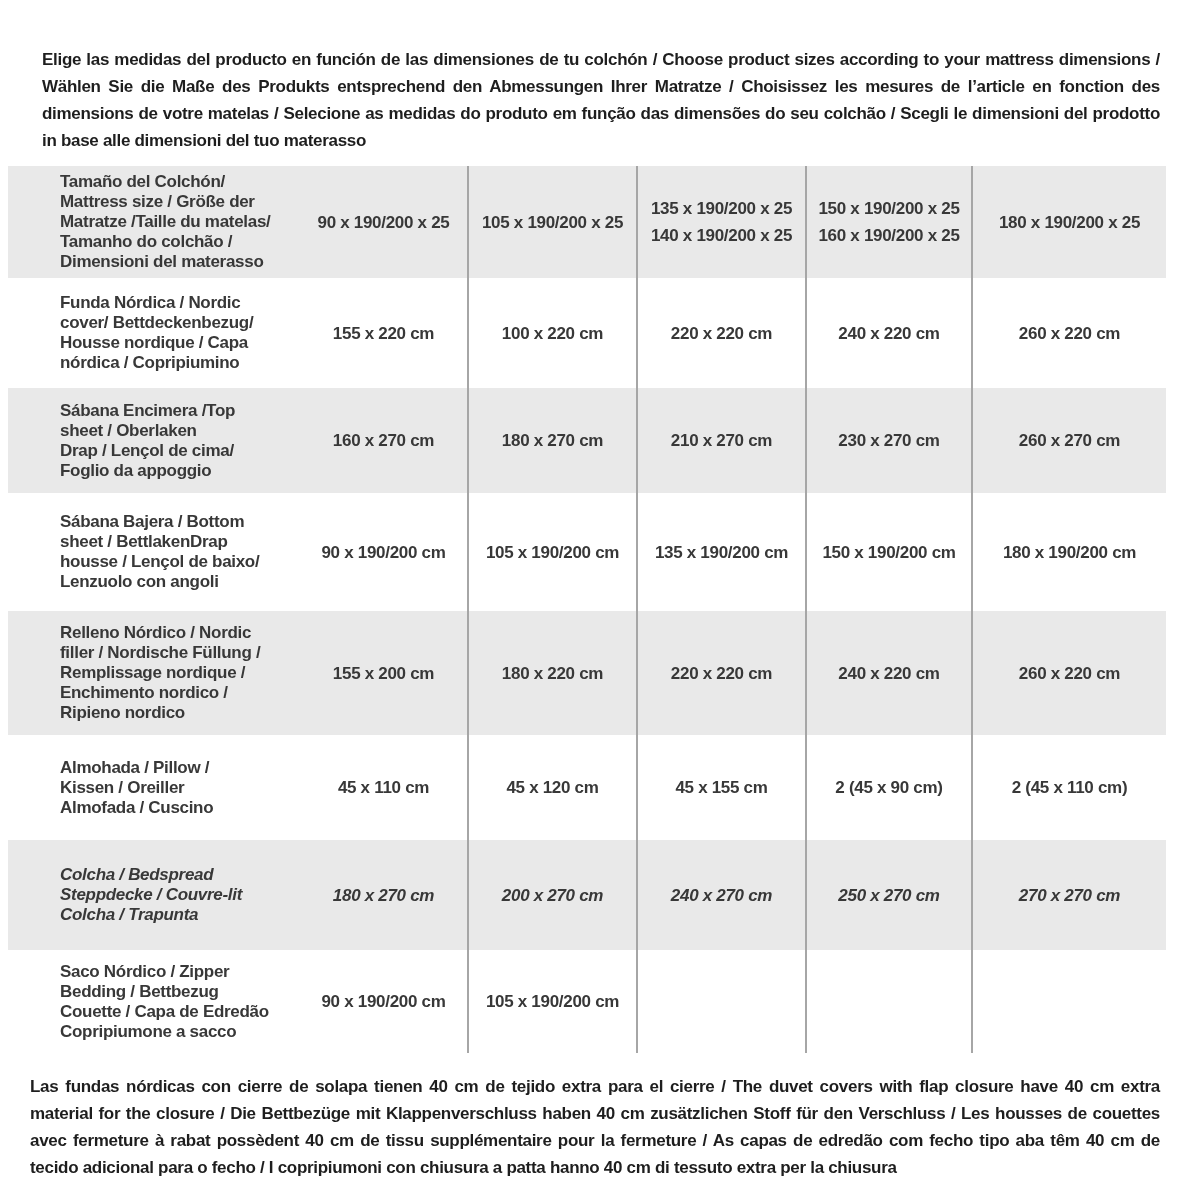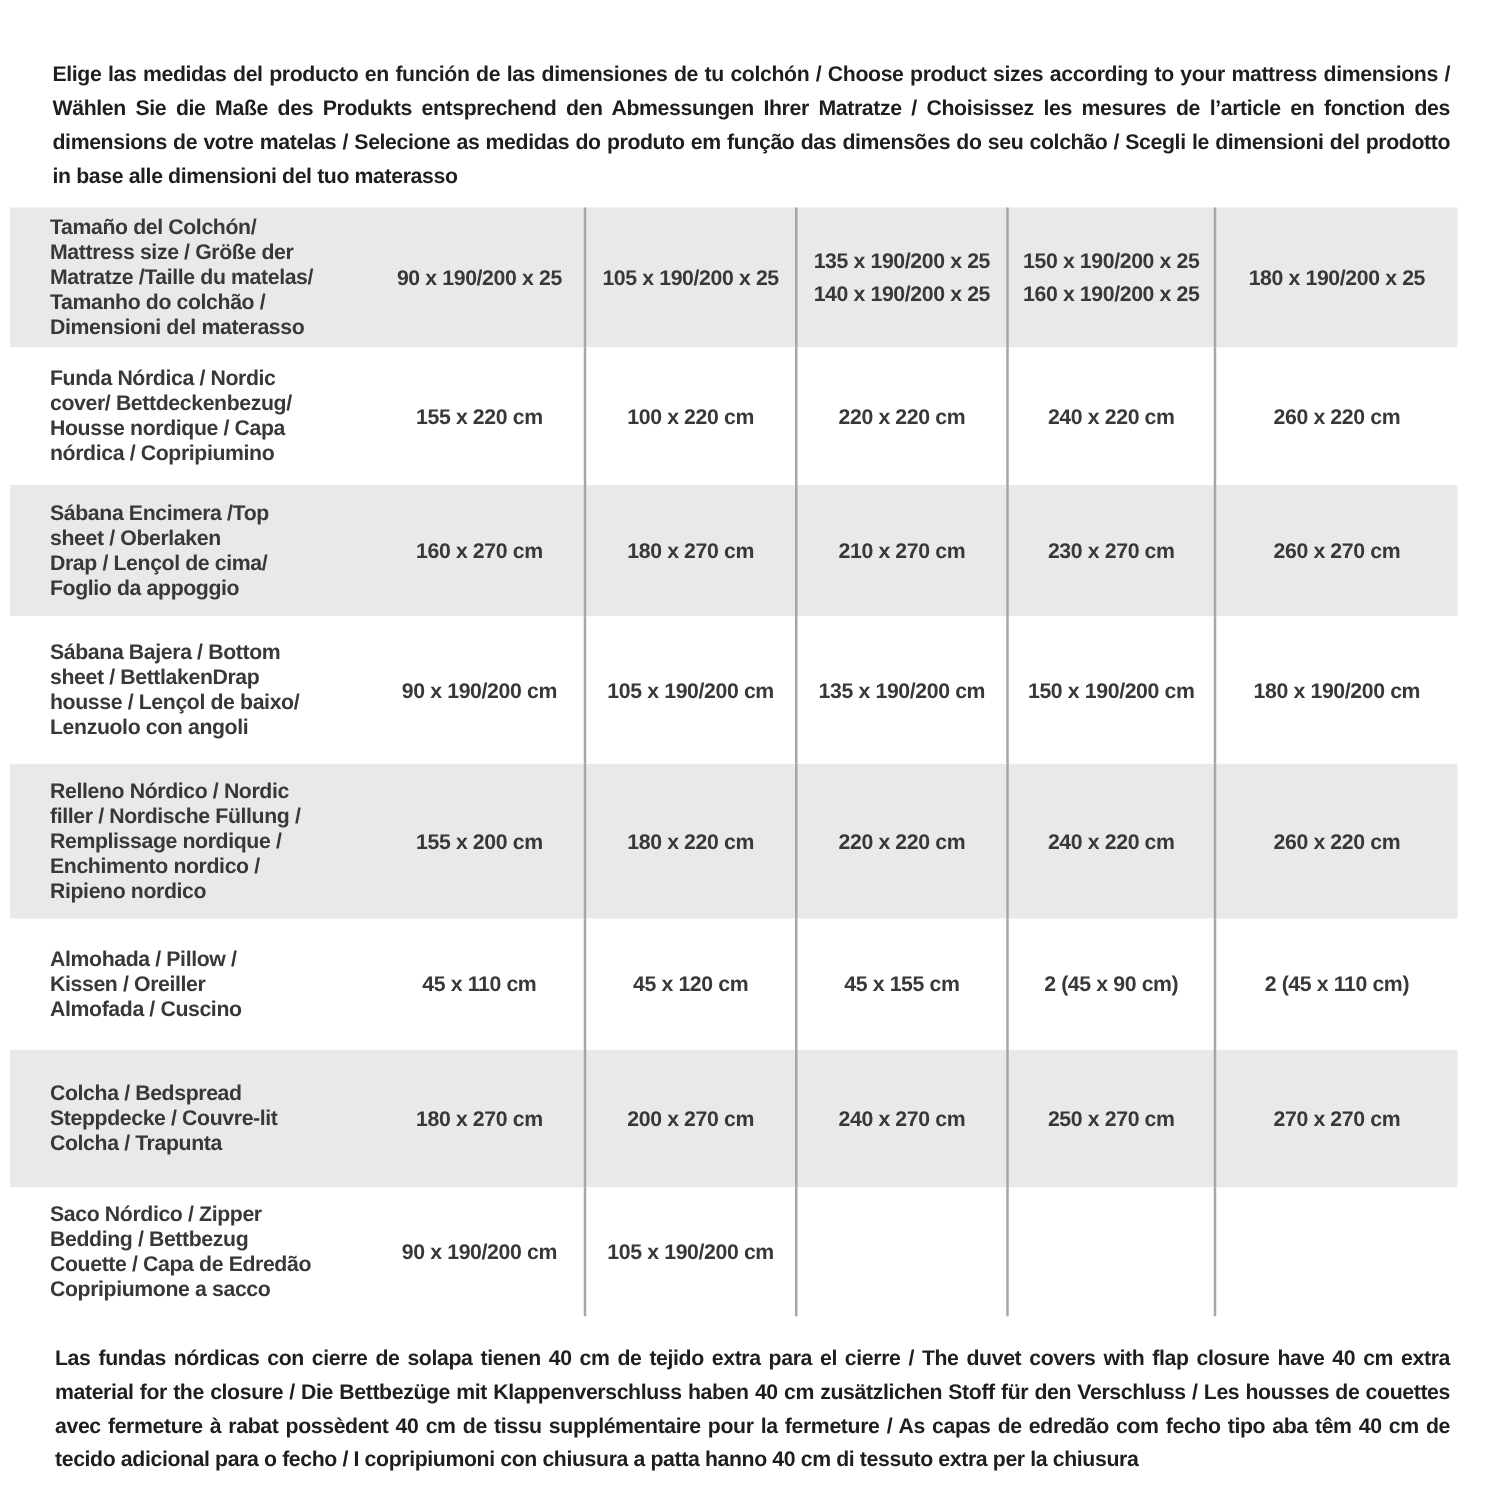--- a/index.html
+++ b/index.html
@@ -35,43 +35,43 @@
   }
   table.size-table td{
     vertical-align:middle;
     font-weight:700;
     font-size:17px;
     letter-spacing:-0.3px;
   }
   tr.grey{background:var(--row-grey);}
   tr.white{background:#ffffff;}
   td.cell-label{
-    padding-left:32px;
+    padding-left:52px;
     padding-right:6px;
     line-height:20px;
     white-space:pre-line;
     text-align:left;
   }
   td.cell-value{
     text-align:center;
     line-height:27px;
     white-space:pre-line;
     padding:0 4px;
   }
   td.sep{border-right:2px solid var(--divider);}
   tr.rh0{height:112px;}
   tr.rh1{height:110px;}
   tr.rh2{height:105px;}
   tr.rh3{height:118px;}
   tr.rh4{height:124px;border-radius:19px;}
   tr.rh5{height:105px;}
-  tr.rh6{height:110px;}
+  tr.rh6{height:110px;font-style:italic;}
   tr.rh7{height:103px;margin-top:47px;}
   .footnote{
-    margin:20px 40px 0 44px;
+    margin:20px 40px 0 30px;
     font-size:17px;
     line-height:27px;
     font-weight:700;
     letter-spacing:-0.3px;
     color:var(--para-text);
     text-align:justify;
   }
 </style>
 </head>
 <body>

